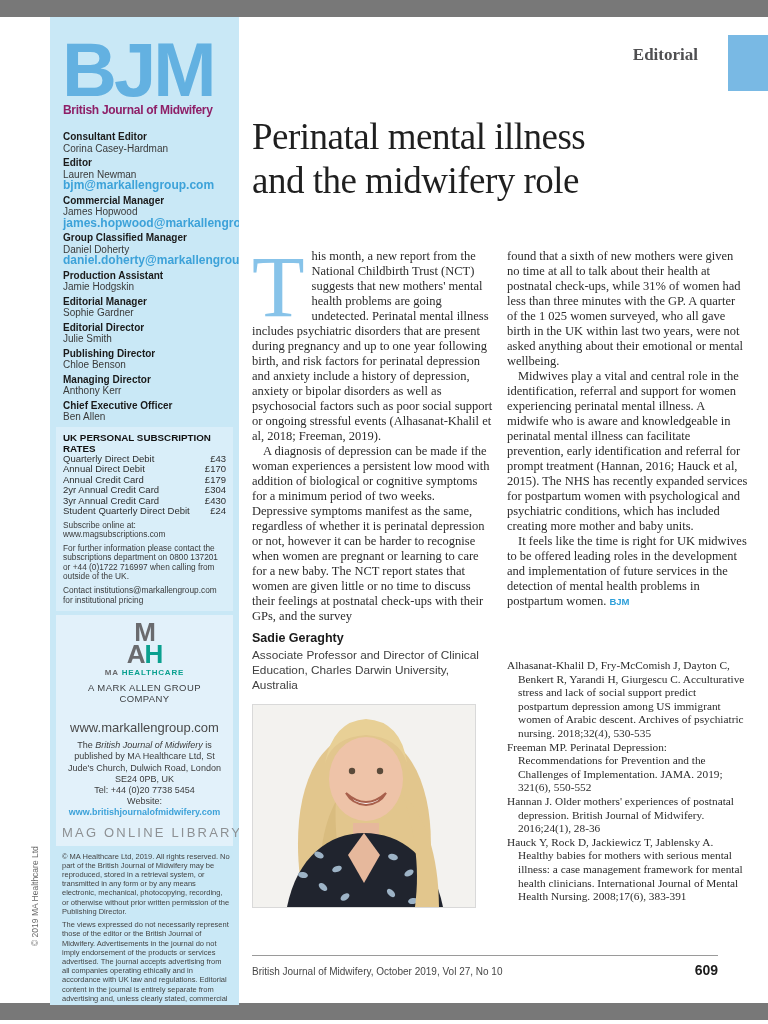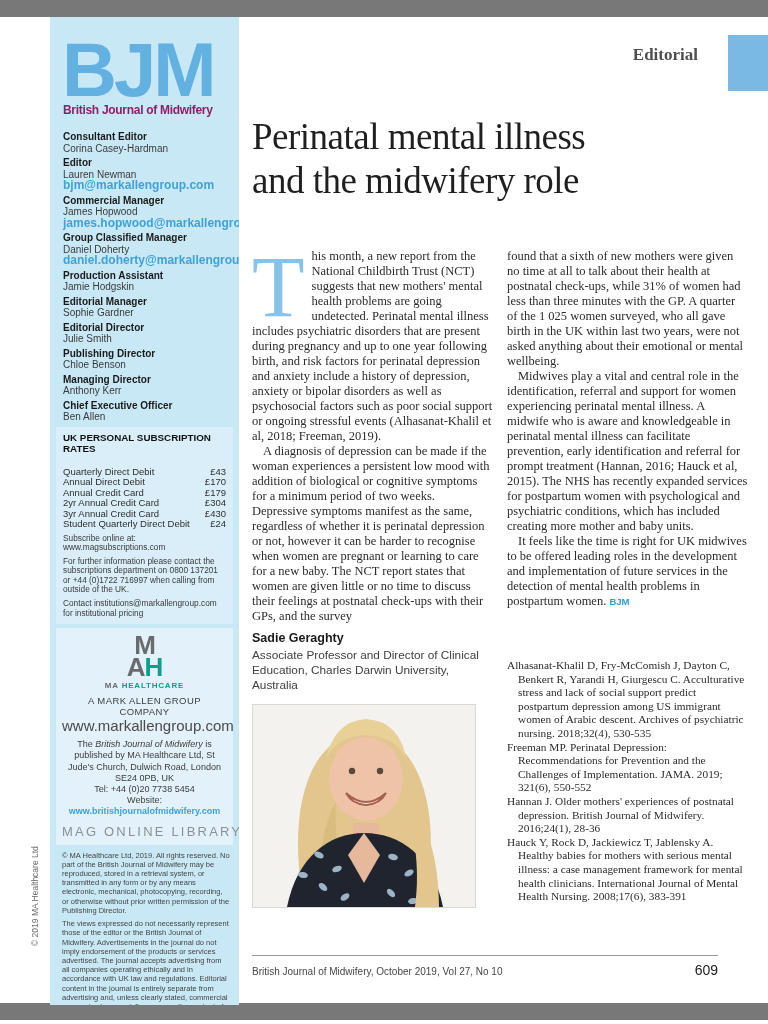--- a/index.html
+++ b/index.html
@@ -19,33 +19,33 @@
   .logo{font-weight:bold;font-size:76px;line-height:58px;letter-spacing:-3px;
         color:#63b1e1;padding-left:2px;}
   .jname{font-weight:bold;font-size:12px;letter-spacing:-0.3px;color:#8e2068;
          padding-left:3px;margin:4px 0 14px 0;}
   .staff{padding-left:3px;margin-bottom:3px;line-height:11.5px;}
   .staff .role{font-weight:bold;font-size:10px;color:#1a1a1a;}
   .staff .person{font-size:10px;color:#3a3a3a;}
   .staff .email{font-size:12px;color:#3da2d9;font-weight:bold;}
 
   .subs{background:#d9eef9;margin:4px -3px 0 -4px;padding:5px 7px 6px 7px;}
-  .subs-title{font-weight:bold;font-size:9.8px;color:#111;margin-bottom:13px;}
+  .subs-title{font-weight:bold;font-size:9.8px;color:#111;margin-bottom:0;}
   .rate{display:flex;justify-content:space-between;font-size:9.5px;line-height:10.5px;color:#2e2e2e;}
   .subs-note{font-size:8.3px;line-height:9.6px;color:#3a3a3a;margin-top:4px;}
 
   .mapanel{background:#e2f1fa;margin:4px -3px 0 -4px;padding:7px 6px 6px 6px;text-align:center;}
   .ma-m{font-weight:bold;font-size:26px;line-height:20px;color:#6a6b6e;letter-spacing:-1px;}
   .ma-ah{font-weight:bold;font-size:26px;line-height:24px;letter-spacing:-1px;}
   .ma-ah .a{color:#6a6b6e;}
   .ma-ah .h{color:#0aa08f;}
   .ma-name{font-size:8px;font-weight:bold;letter-spacing:0.8px;margin-top:2px;}
   .ma-name .ma{color:#6a6b6e;} .ma-name .grn{color:#0aa08f;}
   .ma-company{font-size:9.5px;color:#3c3e40;letter-spacing:0.4px;margin-top:5px;}
-  .ma-web{font-size:15px;color:#4a4a4a;margin-top:0;}
+  .ma-web{font-size:13px;color:#4a4a4a;margin-top:16px;}
   .ma-about{font-size:9px;line-height:11.2px;color:#3c3c3c;margin-top:5px;}
   .ma-line{font-size:9px;line-height:11.2px;color:#3c3c3c;}
   .bluelink{color:#3da2d9;font-weight:bold;}
   .maglib{font-size:13px;letter-spacing:2.2px;color:#8d9093;white-space:nowrap;margin-top:6px;}
 
   .legal{margin-top:6px;padding-left:2px;}
   .legal p{font-size:7.5px;line-height:9.2px;color:#444;margin:0 0 4px 0;}
 
   
   .content{position:absolute;left:248px;top:17px;width:520px;height:988px;}
@@ -64,21 +64,21 @@
   .endtag{font-family:"Liberation Sans",sans-serif;font-weight:bold;font-size:9.5px;color:#2e9fd9;}
   .author{margin-top:7px;font-family:"Liberation Sans",sans-serif;}
   .aname{font-weight:bold;font-size:12.5px;color:#1a1a1a;}
   .aaff{font-size:11.8px;line-height:15px;color:#404040;margin-top:2px;}
   .photo{margin-top:11px;width:222px;height:202px;border:1px solid #d9d9d9;}
   .refs{margin-top:50px;font-size:11.3px;line-height:13.6px;color:#2b2b2b;}
   .ref{text-indent:-11px;padding-left:11px;margin:0;}
   .footerline{position:absolute;left:4px;top:938px;width:466px;border-top:1.5px solid #9a9a9a;
               padding-top:6px;display:flex;justify-content:space-between;align-items:baseline;}
   .fjournal{font-size:10px;color:#474747;}
-  .pageno{font-weight:normal;font-size:14px;color:#1c1c1c;}
+  .pageno{font-weight:bold;font-size:14px;color:#1c1c1c;}
 </style>
 </head>
 <body>
 
 <div class="page">
   <div class="scanbar top"></div>
   <div class="scanbar bottom"></div>
   <div class="side-copy">© 2019 MA Healthcare Ltd</div>
 
   <aside class="sidebar">

